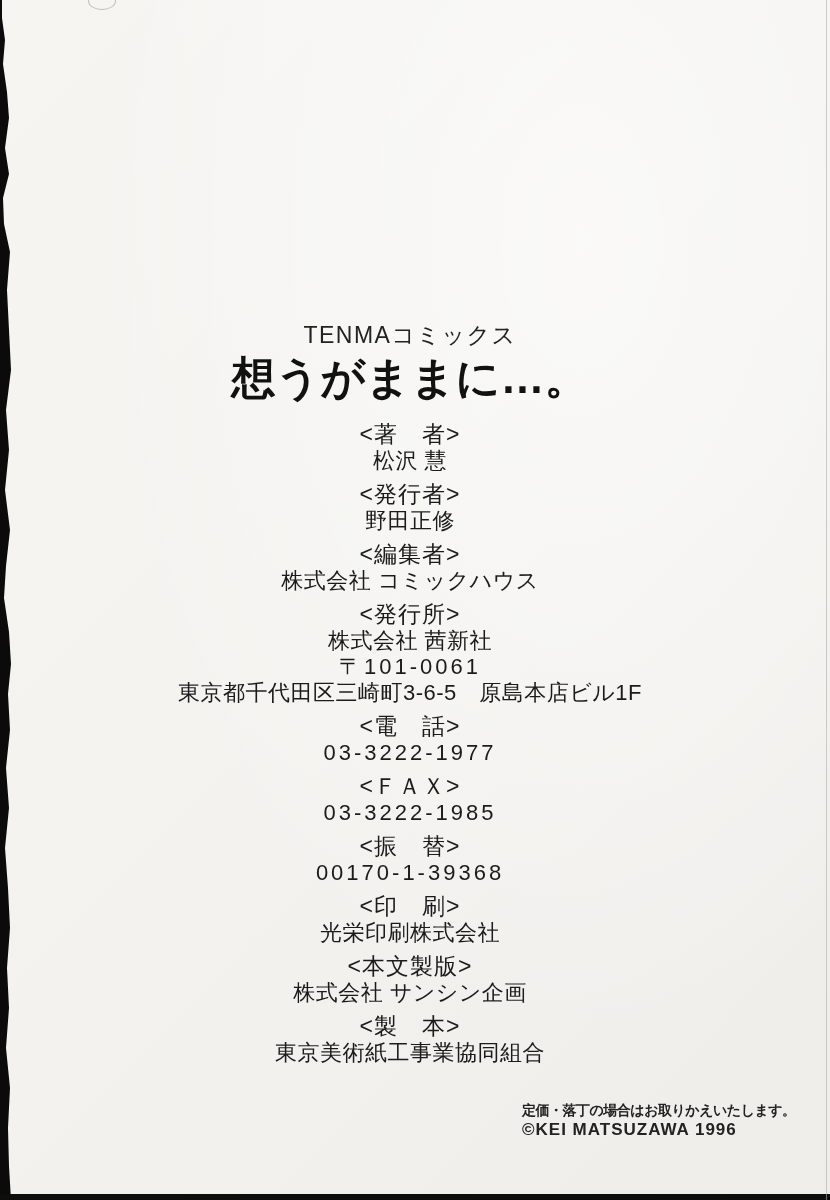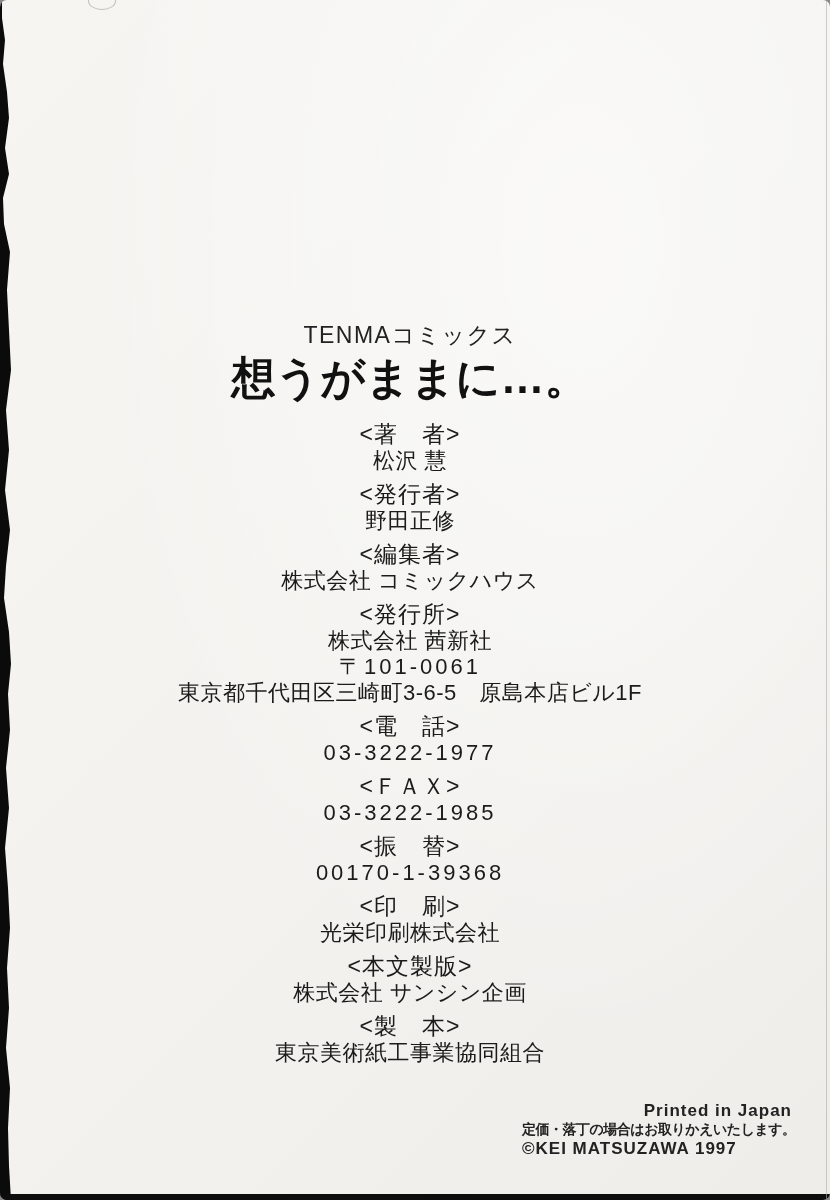--- a/index.html
+++ b/index.html
@@ -11,21 +11,20 @@
     position: relative;
     width: 830px;
     height: 1200px;
     margin: 0 auto;
     overflow: hidden;
     background:
       radial-gradient(ellipse at 70% 20%, rgba(255,255,255,0.55), rgba(255,255,255,0) 60%),
       linear-gradient(135deg, #f6f5f2 0%, #f3f2ef 55%, #eeede9 100%);
     font-family: "Liberation Sans", "DejaVu Sans", sans-serif;
     color: #1b1b1b;
-    border-radius: 7px;
   }
   
   .torn-edge {
     position: absolute;
     left: 0; top: 0;
     width: 14px; height: 1200px;
     background: #0b0b0b;
     clip-path: polygon(
       0 0, 2px 0, 2px 18px, 5px 40px, 3px 64px, 7px 92px, 9px 118px, 5px 148px,
       9px 174px, 3px 198px, 4px 224px, 10px 252px, 7px 290px, 9px 330px,
@@ -189,18 +188,17 @@
         </div>
         <div class="entry">
     <div class="entry-label">&lt;製　本&gt;</div>
 
   <div class="entry-line">東京美術紙工事業協同組合</div>
         </div>
       </div>
   </div>
 
   <div class="footer">
-    <div class="printed">Printed in Japan</div>
     <div class="notice">定価・落丁の場合はお取りかえいたします。</div>
-    <div class="copyright">©KEI MATSUZAWA 1997</div>
+    <div class="copyright">©KEI MATSUZAWA 1996</div>
   </div>
 
 </div>
 
 </body></html>

